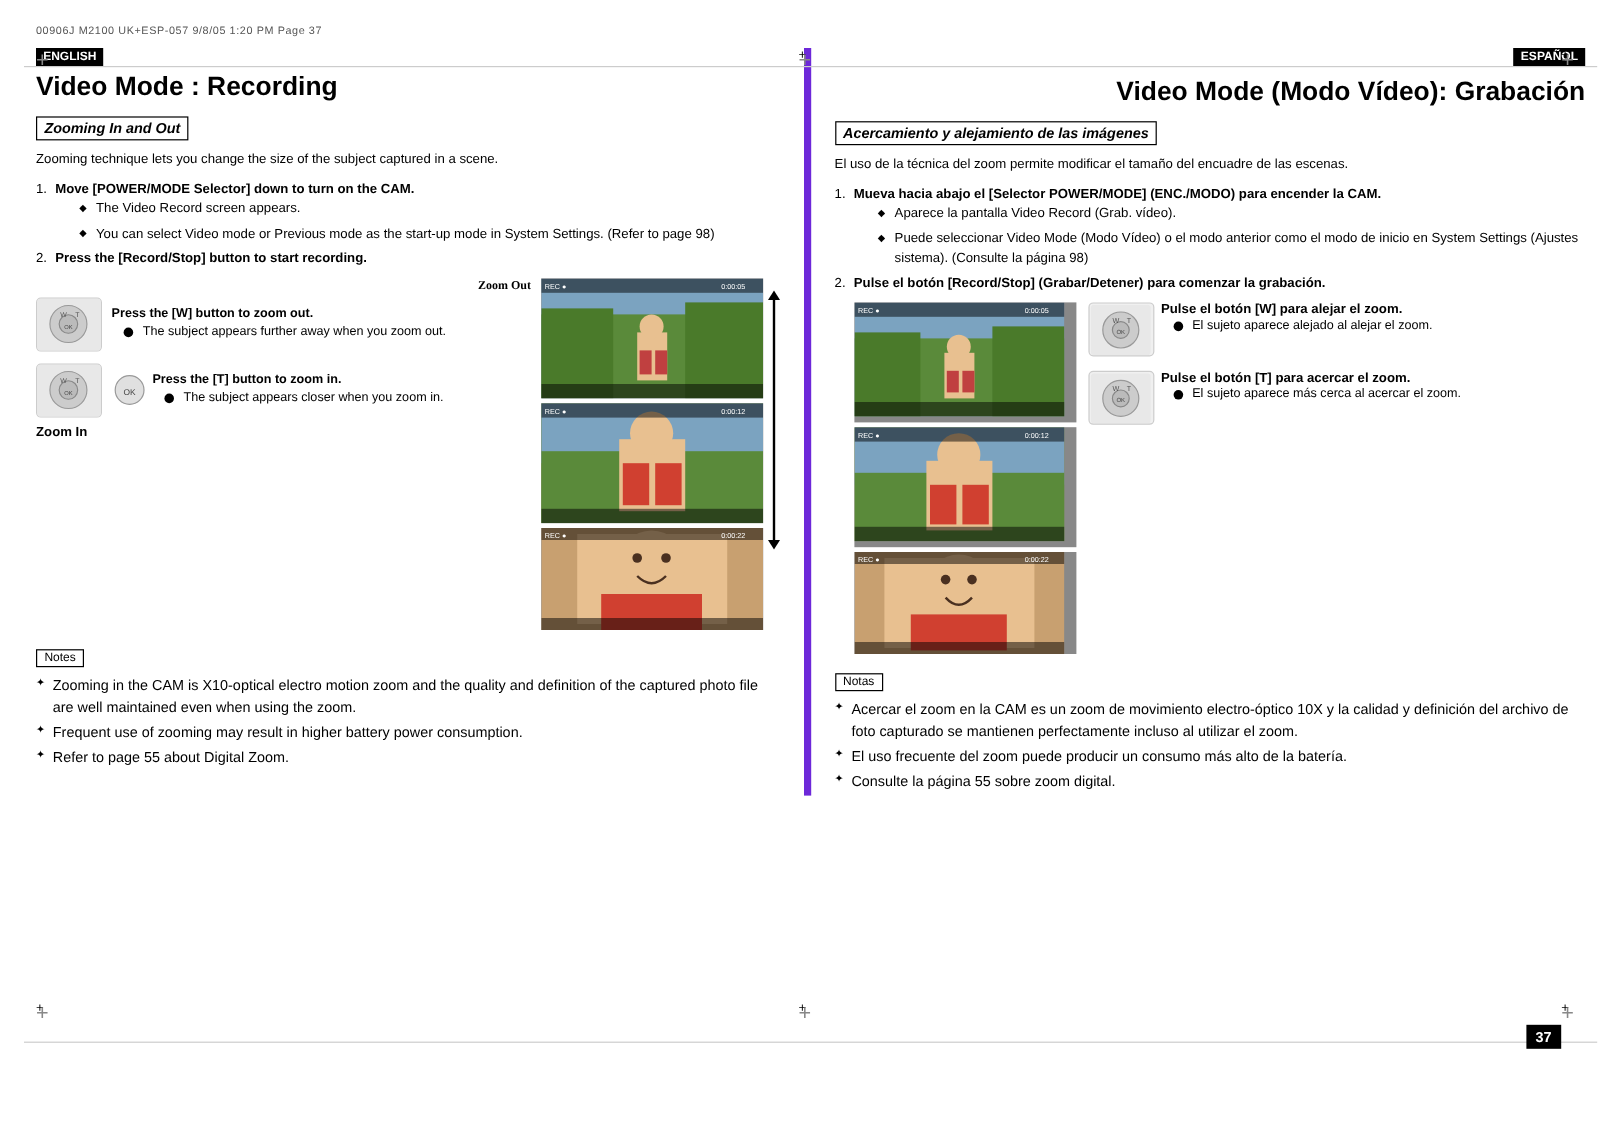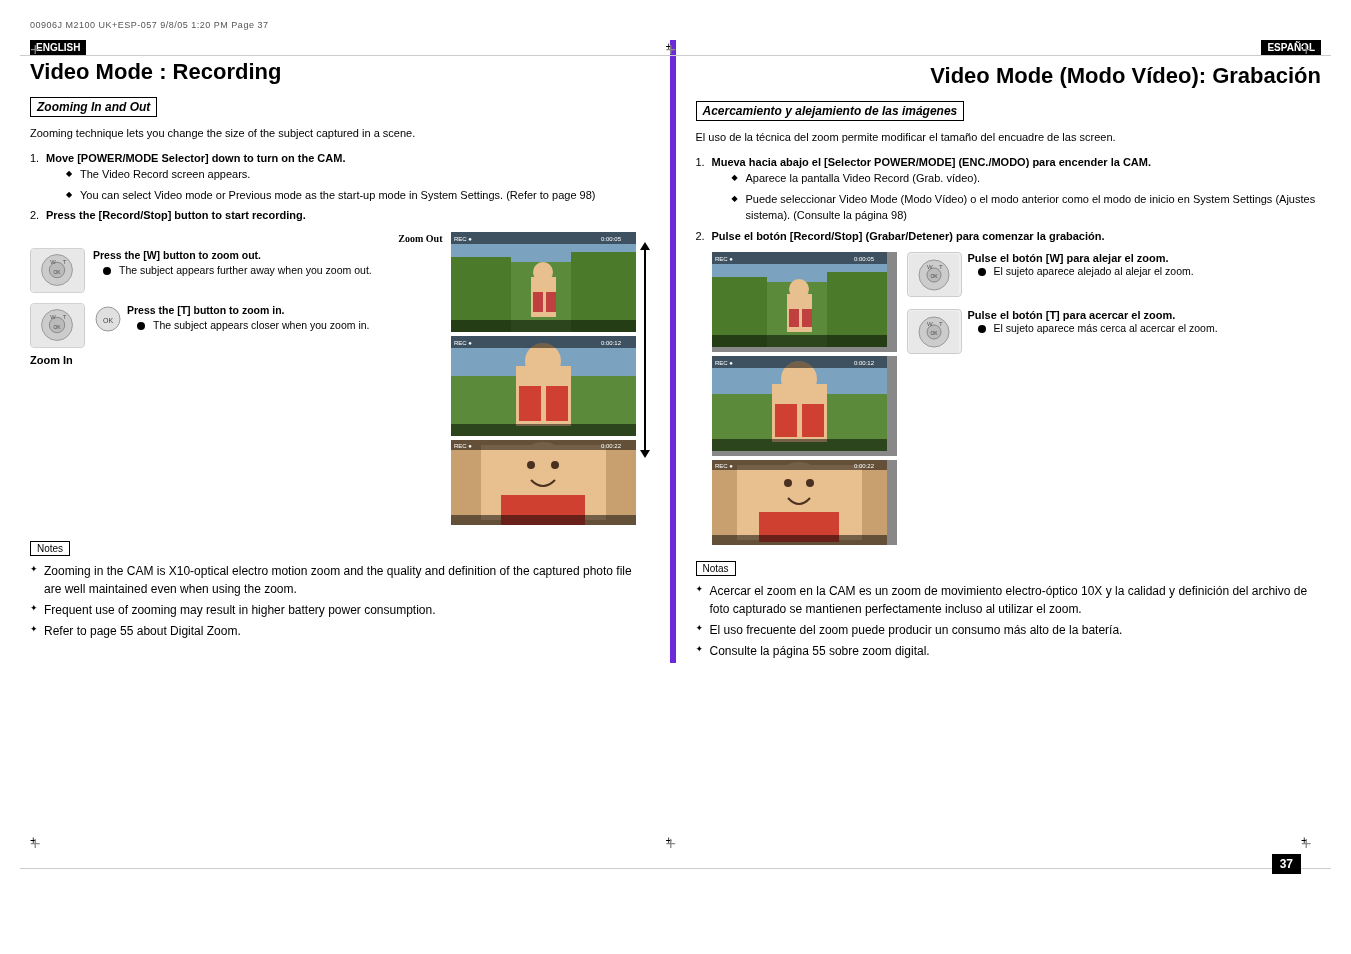--- a/index.html
+++ b/index.html
@@ -149,21 +149,21 @@
     .diamond-list li::before {
       content: '◆';
       font-size: 8px;
       position: absolute;
       left: 0;
       top: 2px;
     }
 
     .zoom-item {
       display: flex;
-      align-items: flex-start;
+      align-items: center;
       gap: 8px;
     }
 
     
     .cam-control {
       width: 55px;
       height: 45px;
       border: 1px solid #ccc;
       border-radius: 4px;
       background: #f0f0f0;
@@ -511,21 +511,21 @@
     <div class="right-column">
 
       <div class="right-section-header">
         <div class="lang-badge">ESPAÑOL</div>
       </div>
 
       <h1 class="section-title-right">Video Mode (Modo Vídeo): Grabación</h1>
 
       <div class="subsection-title">Acercamiento y alejamiento de las imágenes</div>
 
-      <p class="body-text">El uso de la técnica del zoom permite modificar el tamaño del encuadre de las screen.</p>
+      <p class="body-text">El uso de la técnica del zoom permite modificar el tamaño del encuadre de las escenas.</p>
 
       <ol class="numbered-list">
         <li>
           <span class="num">1.</span>
           <strong>Mueva hacia abajo el [Selector POWER/MODE] (ENC./MODO) para encender la CAM.</strong>
           <ul class="diamond-list">
             <li>Aparece la pantalla Video Record (Grab. vídeo).</li>
             <li>Puede seleccionar Video Mode (Modo Vídeo) o el modo anterior como el modo de inicio en System Settings (Ajustes sistema). (Consulte la página 98)</li>
           </ul>
         </li>

